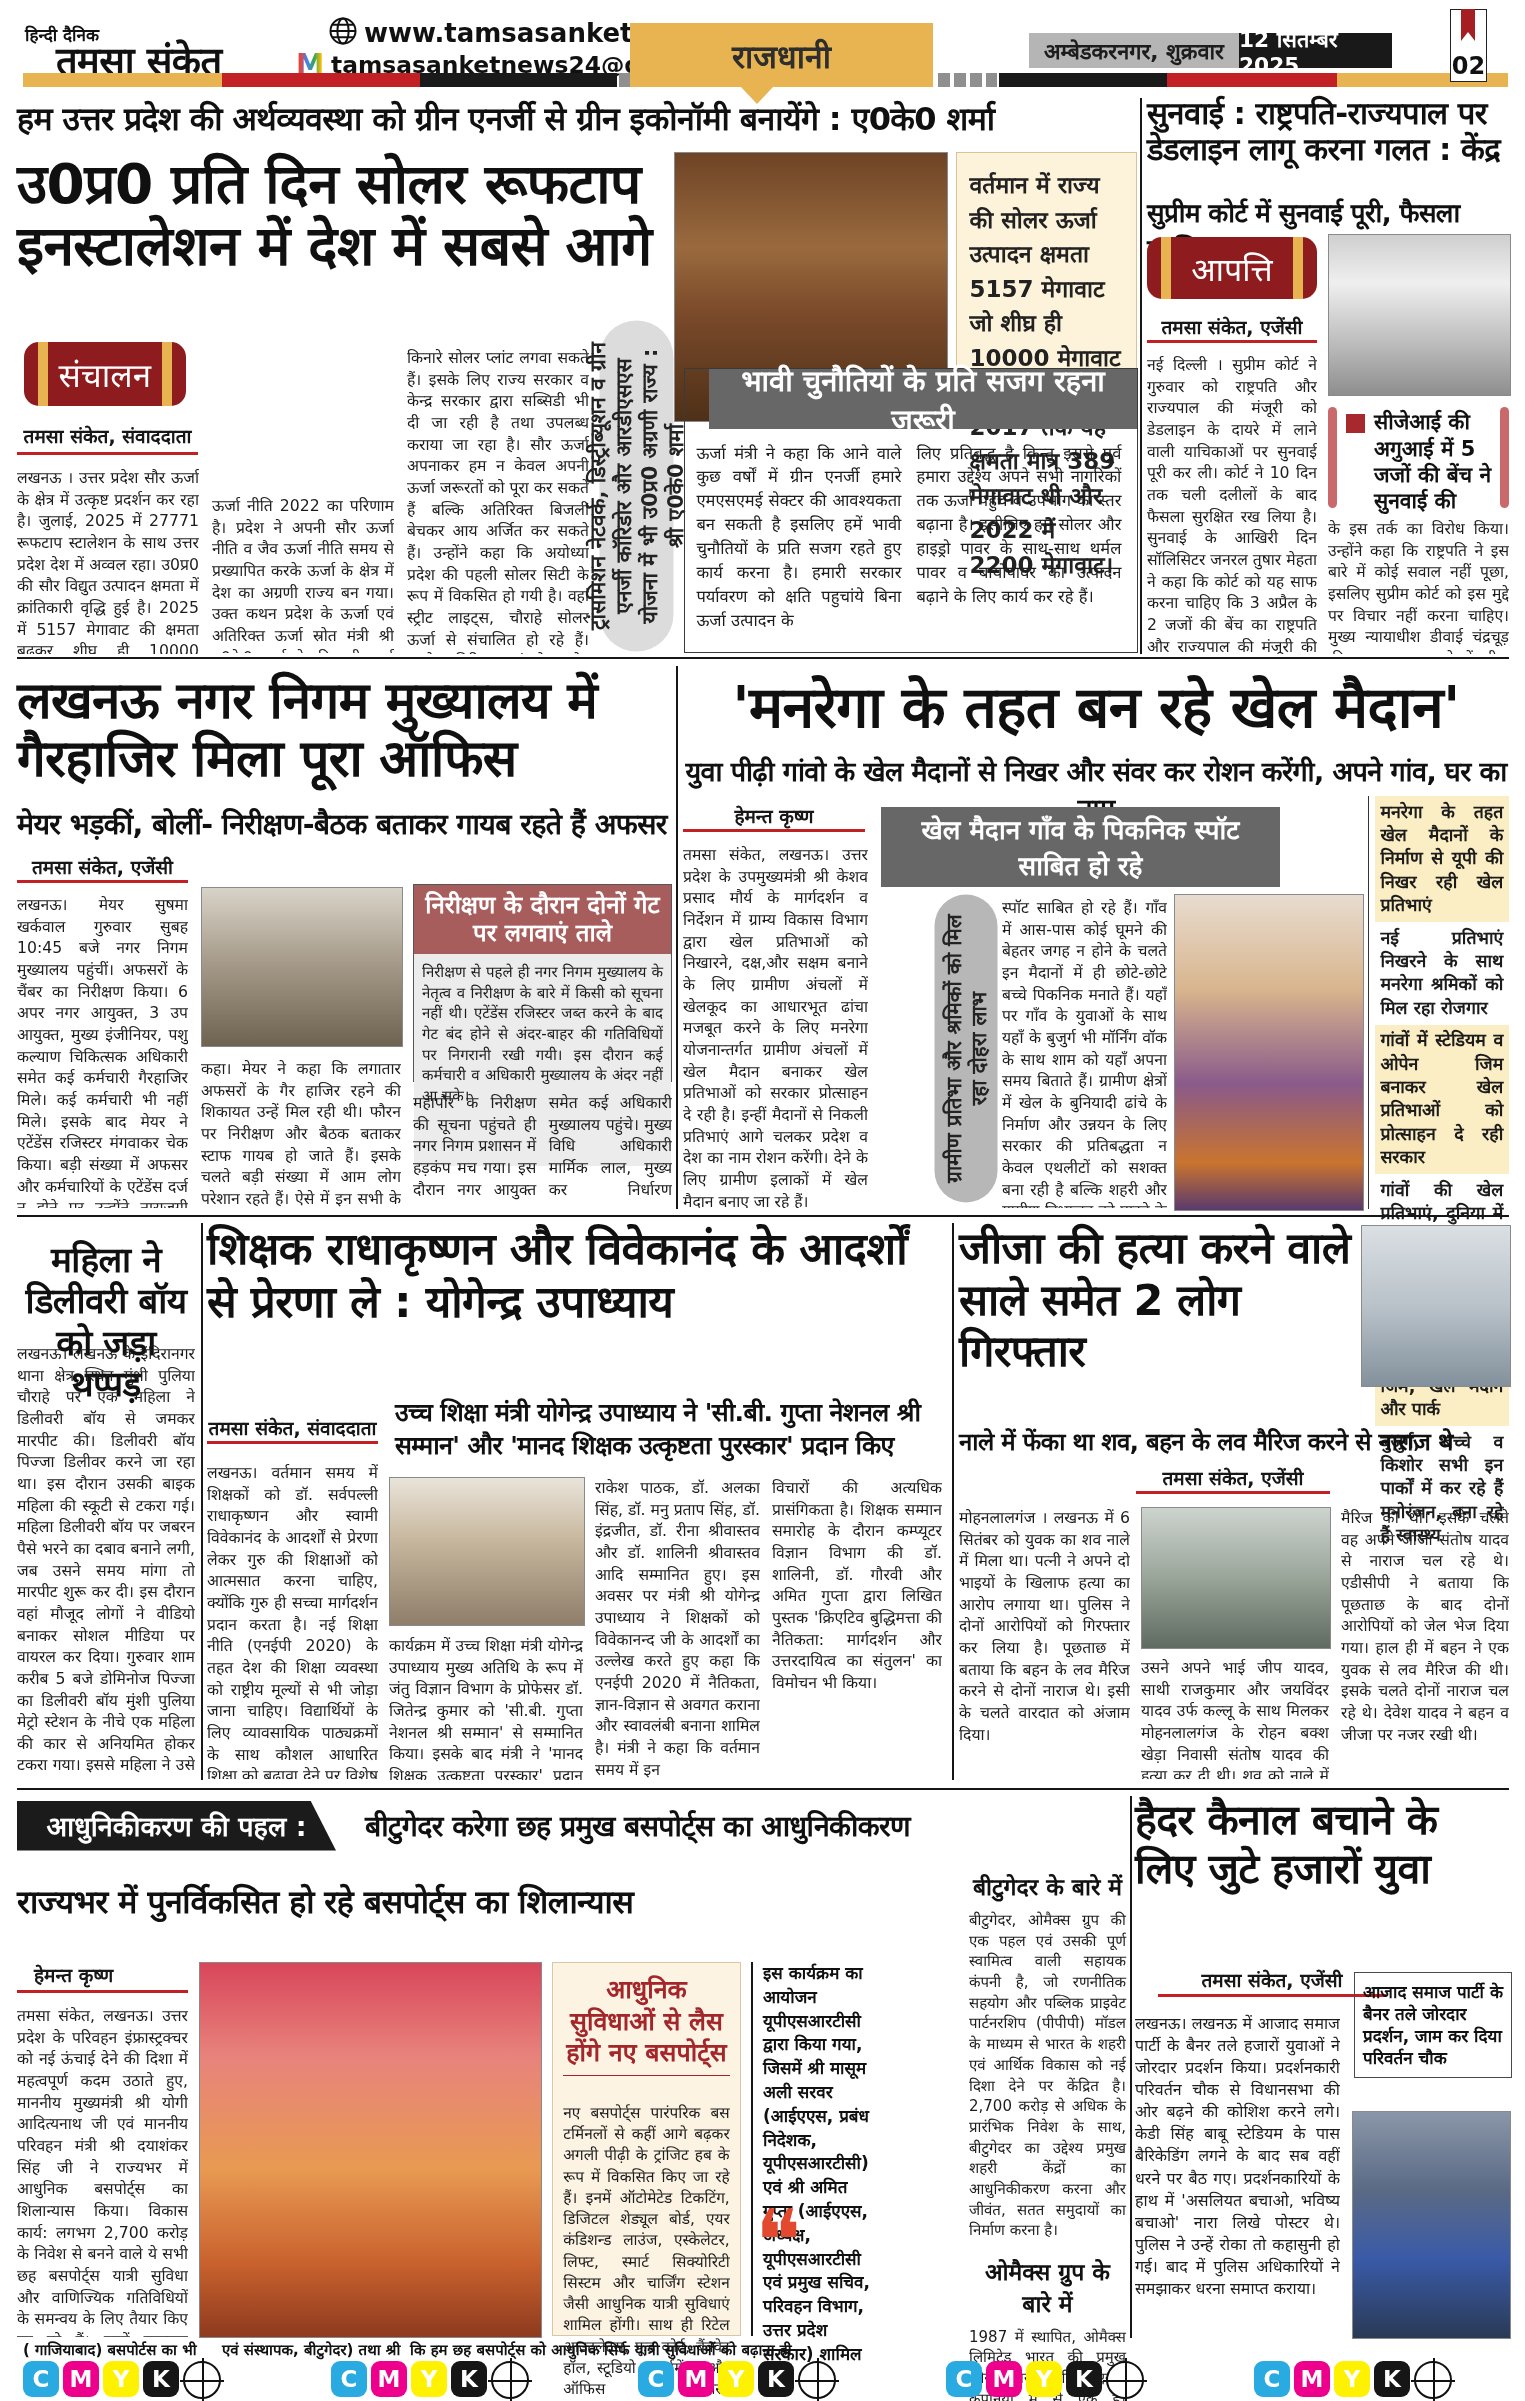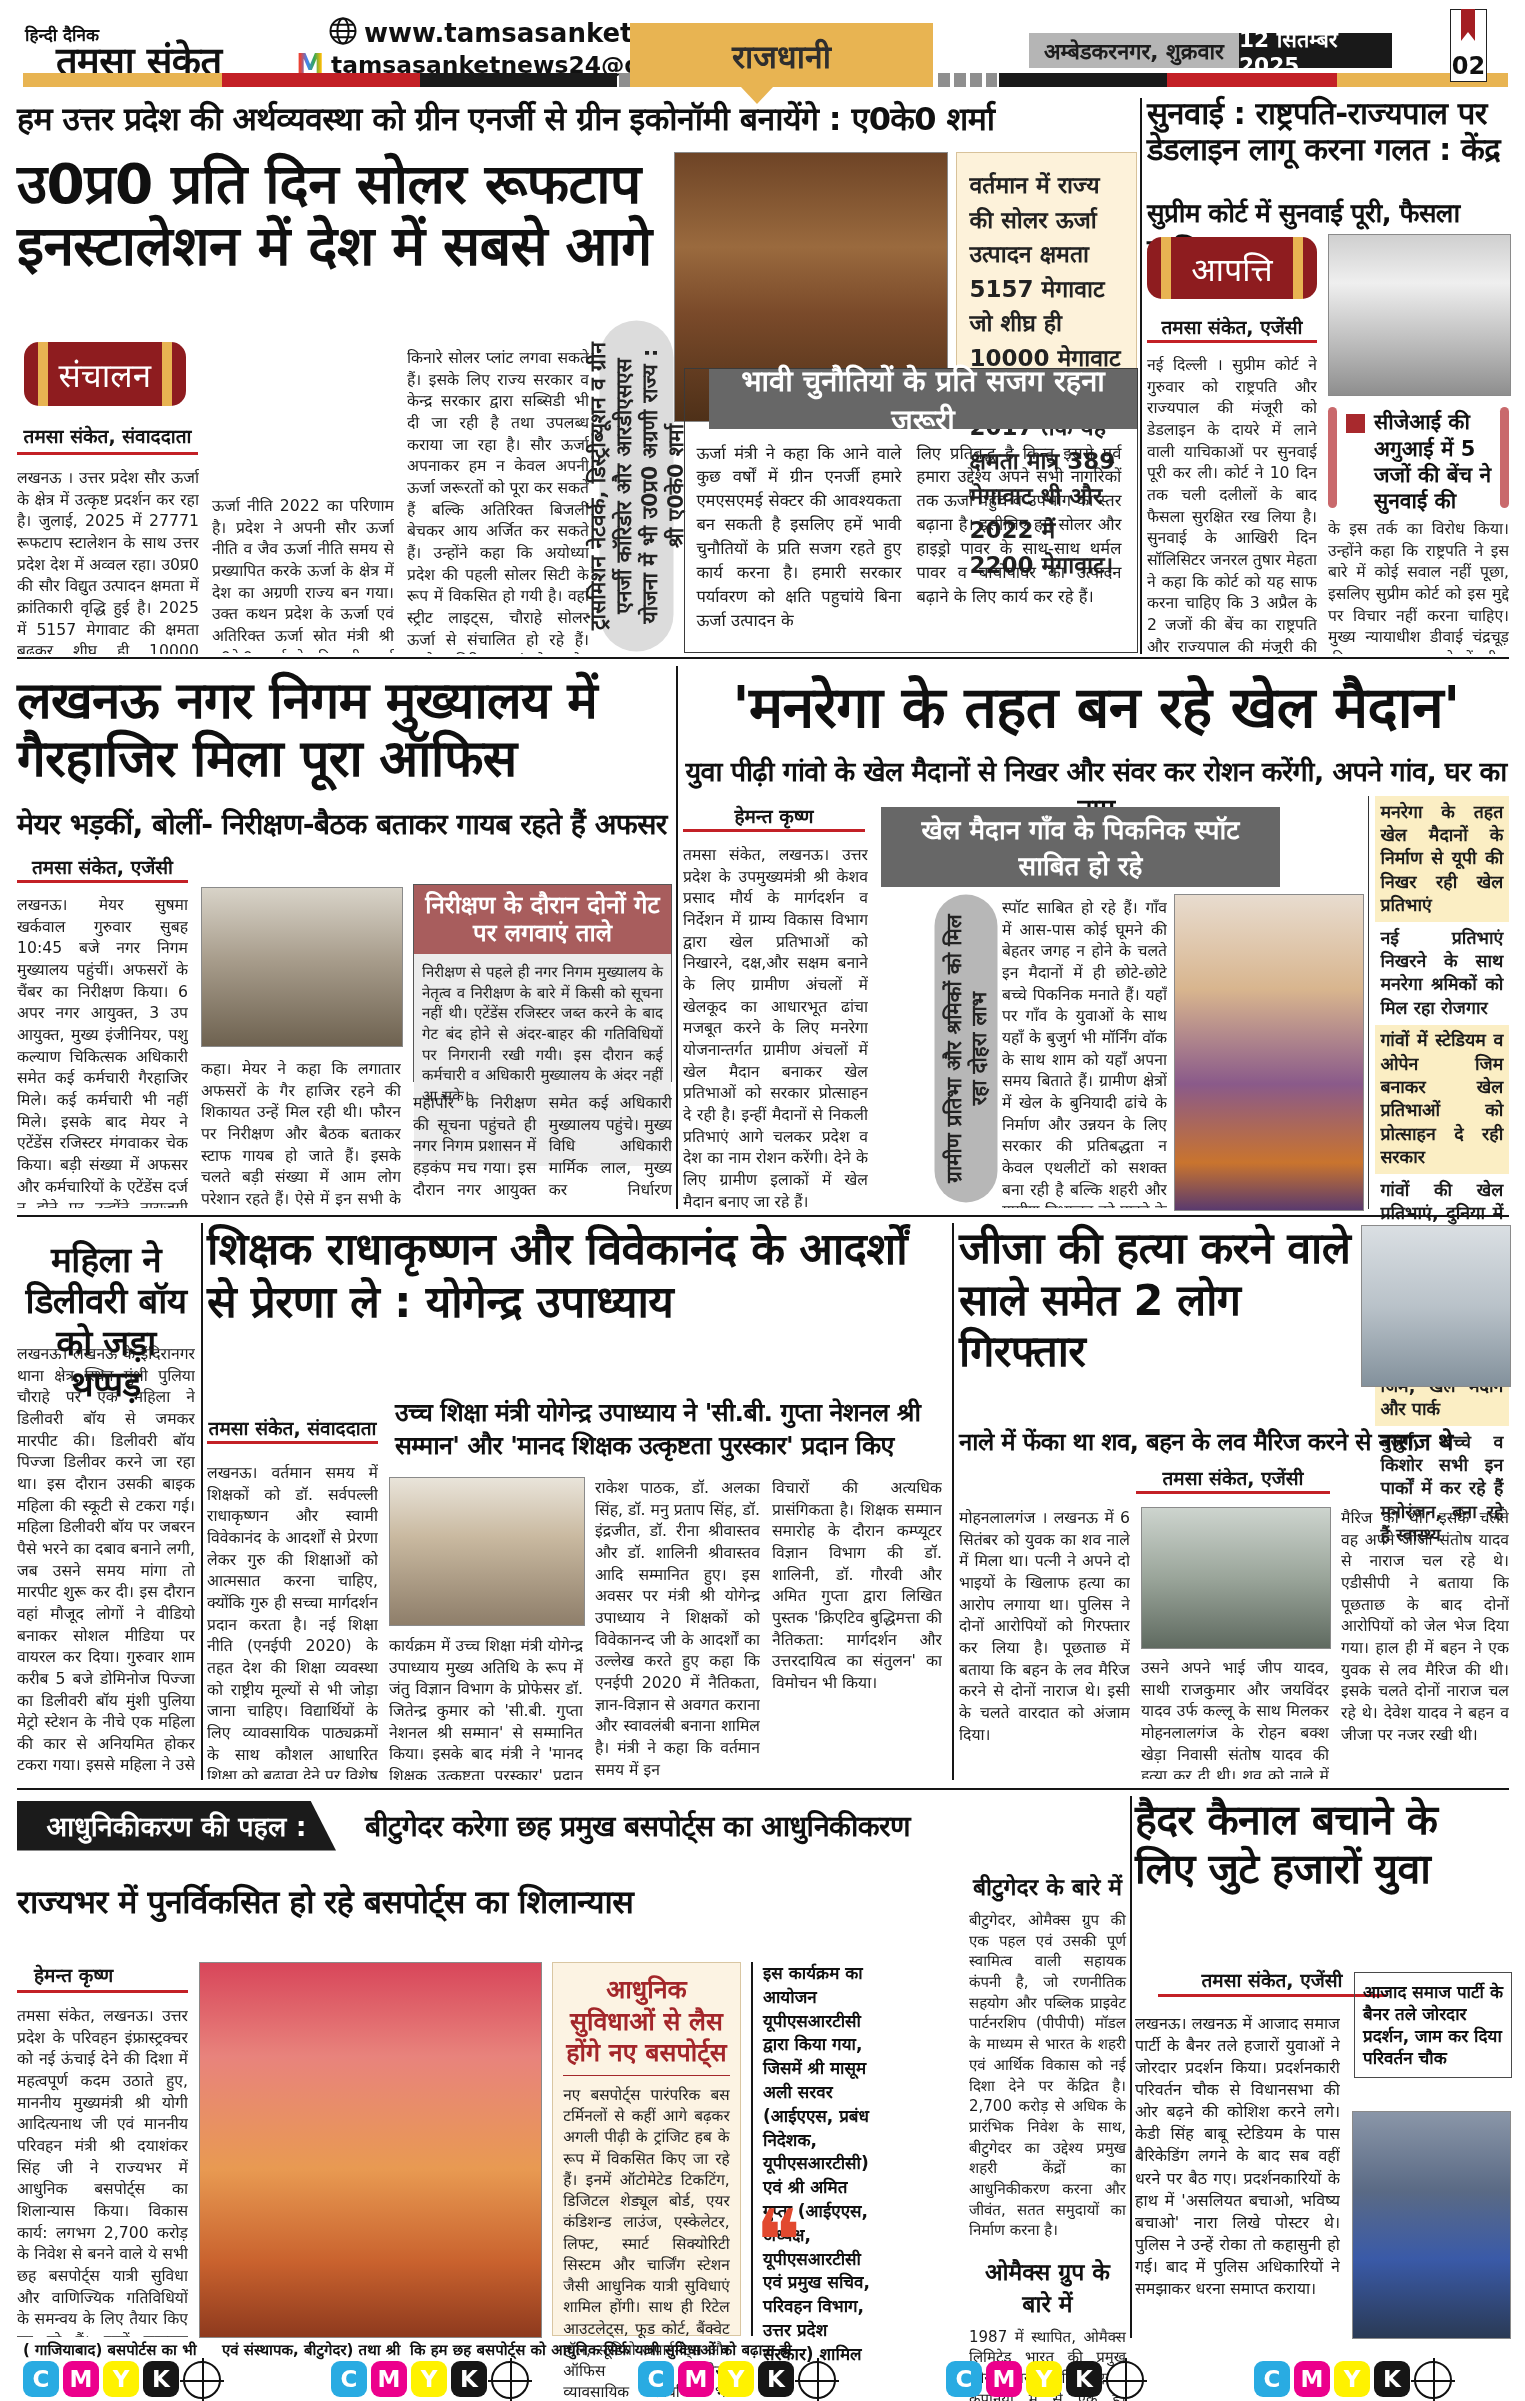--- a/index.html
+++ b/index.html
@@ -227,21 +227,21 @@
 
     <div class="abs headline" style="left:0;top:83px;width:741px;font-size:32px;">राज्यभर में पुनर्विकसित हो रहे बसपोर्ट्स का शिलान्यास</div>
 
     <div class="abs byline" style="left:0;top:166px;width:171px;text-align:left;padding-left:17px;box-sizing:border-box;">हेमन्त कृष्ण</div>
     <div class="abs rule-red" style="left:0;top:194px;width:171px;"></div>
     <div class="abs body-txt" style="left:0;top:209px;width:171px;height:332px;overflow:hidden;">तमसा संकेत, लखनऊ। उत्तर प्रदेश के परिवहन इंफ्रास्ट्रक्चर को नई ऊंचाई देने की दिशा में महत्वपूर्ण कदम उठाते हुए, माननीय मुख्यमंत्री श्री योगी आदित्यनाथ जी एवं माननीय परिवहन मंत्री श्री दयाशंकर सिंह जी ने राज्यभर में आधुनिक बसपोर्ट्स का शिलान्यास किया। विकास कार्य: लगभग 2,700 करोड़ के निवेश से बनने वाले ये सभी छह बसपोर्ट्स यात्री सुविधा और वाणिज्यिक गतिविधियों के समन्वय के लिए तैयार किए जा रहे हैं। इनमें लखनऊ (विभूति खंड, गोमती नगर), गाजियाबाद (कौशांबी), प्रयागराज एवं आगरा शामिल हैं। इस चरण के अलावा बीटुगेदर आगरा (ईदगाह) और कौशांबी (गाजियाबाद) बसपोर्ट्स का भी आधुनिकीकरण करेगा। मेयर गोयल (प्रबंध निदेशक, ओमैक्स ग्रुप एवं संस्थापक, बीटुगेदर) तथा श्री</div>
 
     <div class="abs photo" style="left:182px;top:166px;width:341px;height:374px;background:linear-gradient(180deg,#d8465a 0%,#e8837c 25%,#e89a52 55%,#c9622e 80%,#8e3a1e 100%);"></div>
 
     <div class="abs" style="left:535px;top:166px;width:189px;height:374px;background:#fcf3e3;border:1.1px solid #d9c6a2;box-sizing:border-box;padding:11.4px 10.3px;">
-      <div class="bold center" style="font-size:25px;color:#a3262a;line-height:1.25;border-bottom:1.7px solid #a3262a;padding-bottom:6.8px;margin-bottom:9px;">आधुनिक सुविधाओं से लैस होंगे नए बसपोर्ट्स</div>
+      <div class="bold center" style="font-size:25px;color:#a3262a;line-height:1.25;border-bottom:1.7px solid #a3262a;padding-bottom:6.8px;margin-bottom:27px;">आधुनिक सुविधाओं से लैस होंगे नए बसपोर्ट्स</div>
       <div class="body-txt" style="font-size:15.4px;">नए बसपोर्ट्स पारंपरिक बस टर्मिनलों से कहीं आगे बढ़कर अगली पीढ़ी के ट्रांजिट हब के रूप में विकसित किए जा रहे हैं। इनमें ऑटोमेटेड टिकटिंग, डिजिटल शेड्यूल बोर्ड, एयर कंडिशन्ड लाउंज, एस्केलेटर, लिफ्ट, स्मार्ट सिक्योरिटी सिस्टम और चार्जिंग स्टेशन जैसी आधुनिक यात्री सुविधाएं शामिल होंगी। साथ ही रिटेल आउटलेट्स, फूड कोर्ट, बैंक्वेट हॉल, स्टूडियो अपार्टमेंट्स और ऑफिस स्पेस जैसी व्यावसायिक गतिविधियाँ भी शामिल होंगी, जिससे ये बसपोर्ट्स अपने-अपने शहरों में जीवंत ट्रांजिट हब बनेंगे।</div>
     </div>
 
     <div class="vr" style="left:734px;top:166px;height:374px;"></div>
     <div class="abs" style="left:746px;top:166px;width:114px;height:374px;">
       <div class="bold" style="font-size:17px;line-height:1.4;text-align:left;">इस कार्यक्रम का आयोजन यूपीएसआरटीसी द्वारा किया गया, जिसमें श्री मासूम अली सरवर (आईएएस, प्रबंध निदेशक, यूपीएसआरटीसी) एवं श्री अमित गुप्ता (आईएएस, अध्यक्ष, यूपीएसआरटीसी एवं प्रमुख सचिव, परिवहन विभाग, उत्तर प्रदेश सरकार) शामिल हुए।</div>
       <div class="quote-glyph abs" style="left:-8px;top:245px;">❝</div>
     </div>
 
     <div class="abs" style="left:952px;top:0;width:157px;height:540px;">

